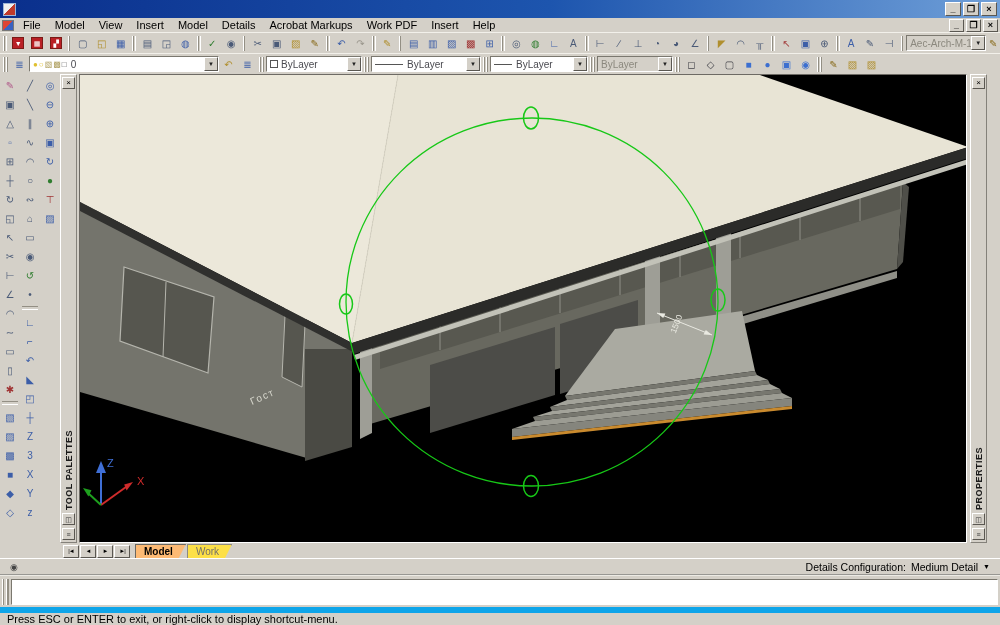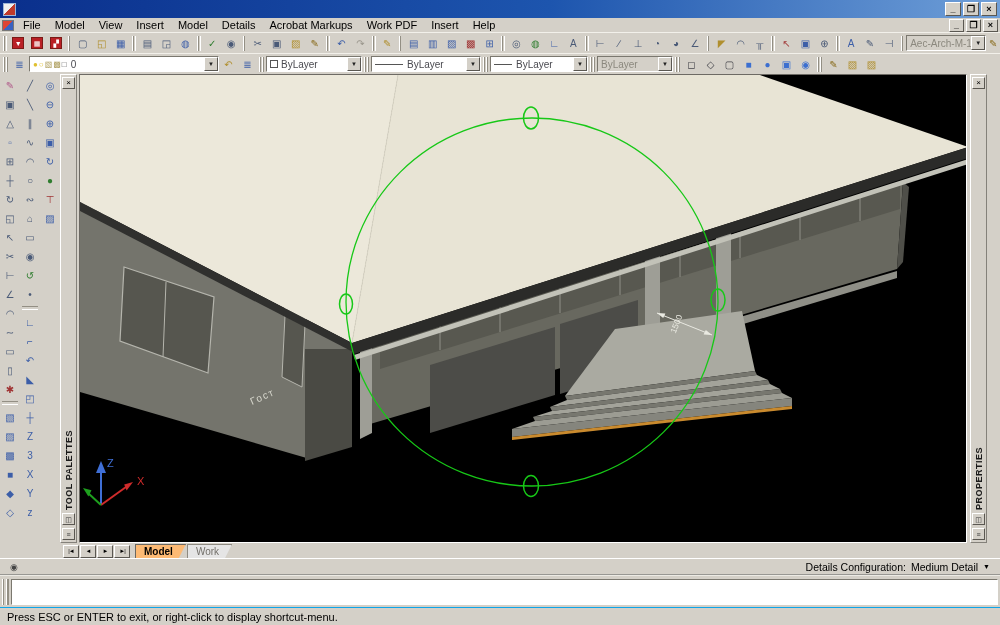--- a/index.html
+++ b/index.html
@@ -54,32 +54,32 @@
     border:1px solid;border-color:#fff #5a5751 #5a5751 #fff;color:#333;}
   .spacer2{width:2px;flex:none;} .spacer3{width:3px;flex:none;} .fillx{flex:1;}
   .drawing{width:888px;flex:none;background:#000;border:1px solid;border-color:#6d6a64 #fff #fff #6d6a64;}
   
   .tabrow{height:15px;display:flex;align-items:flex-end;background:#d4d0c8;padding-left:63px;gap:1px;}
   .navbtn{width:16px;height:13px;background:#d4d0c8;border:1px solid;border-color:#fff #5a5751 #5a5751 #fff;
     font-size:6px;line-height:11px;text-align:center;letter-spacing:-1px;}
   .tab{height:14px;padding:0 12px 0 8px;font-size:10px;display:flex;align-items:center;
     clip-path:polygon(0 0,100% 0,calc(100% - 7px) 100%,0 100%);}
   .tab.active{background:#fdba74;border:1px solid #6a6760;border-bottom:none;font-weight:bold;}
-  .tab.inactive{background:#e5e5e5;border:1px solid #8d8a81;border-bottom:none;color:#73706a;}
+  .tab.inactive{background:#fde047;border:1px solid #8d8a81;border-bottom:none;color:#73706a;}
   .statusrow{height:16px;display:flex;align-items:center;background:#d4d0c8;border-top:1px solid #fff;
     padding:0 10px 0 8px;font-size:10.5px;}
   .statusrow .cicon{font-size:9px;color:#444;margin-left:2px;}
   .dcfg{margin-left:auto;display:flex;align-items:center;gap:5px;}
   .dcfg .arrow{font-size:7px;}
   .cmdrow{height:33px;background:#d4d0c8;border-top:2px groove #eceae4;display:flex;align-items:stretch;padding:3px 2px 2px 2px;}
   .cmdgrip{width:7px;flex:none;margin-right:2px;
     background:linear-gradient(90deg,#fff 0 1px,#938f84 1px 2px,rgba(0,0,0,0) 2px 4px,#fff 4px 5px,#938f84 5px 6px);}
   .cmdinput{flex:1;border:1px solid;border-color:#7b786f #fff #fff #7b786f;background:#fff;
     font-family:"Liberation Mono",monospace;font-size:11px;padding:1px 3px;outline:none;}
-  .bottombar{height:18px;background:#d4d0c8;border-top:1px solid #0ea5e9;display:flex;align-items:center;
+  .bottombar{height:18px;background:#d4d0c8;border-top:6px solid #0ea5e9;display:flex;align-items:center;
     padding:0 7px;font-size:11px;}
 </style>
 </head>
 <body>
 
 <div class="titlebar">
   <div class="appicon"></div>
   <div class="winbtns" id="winbtns-app">
       <div class="wbtn">_</div>
       <div class="wbtn">❐</div>

